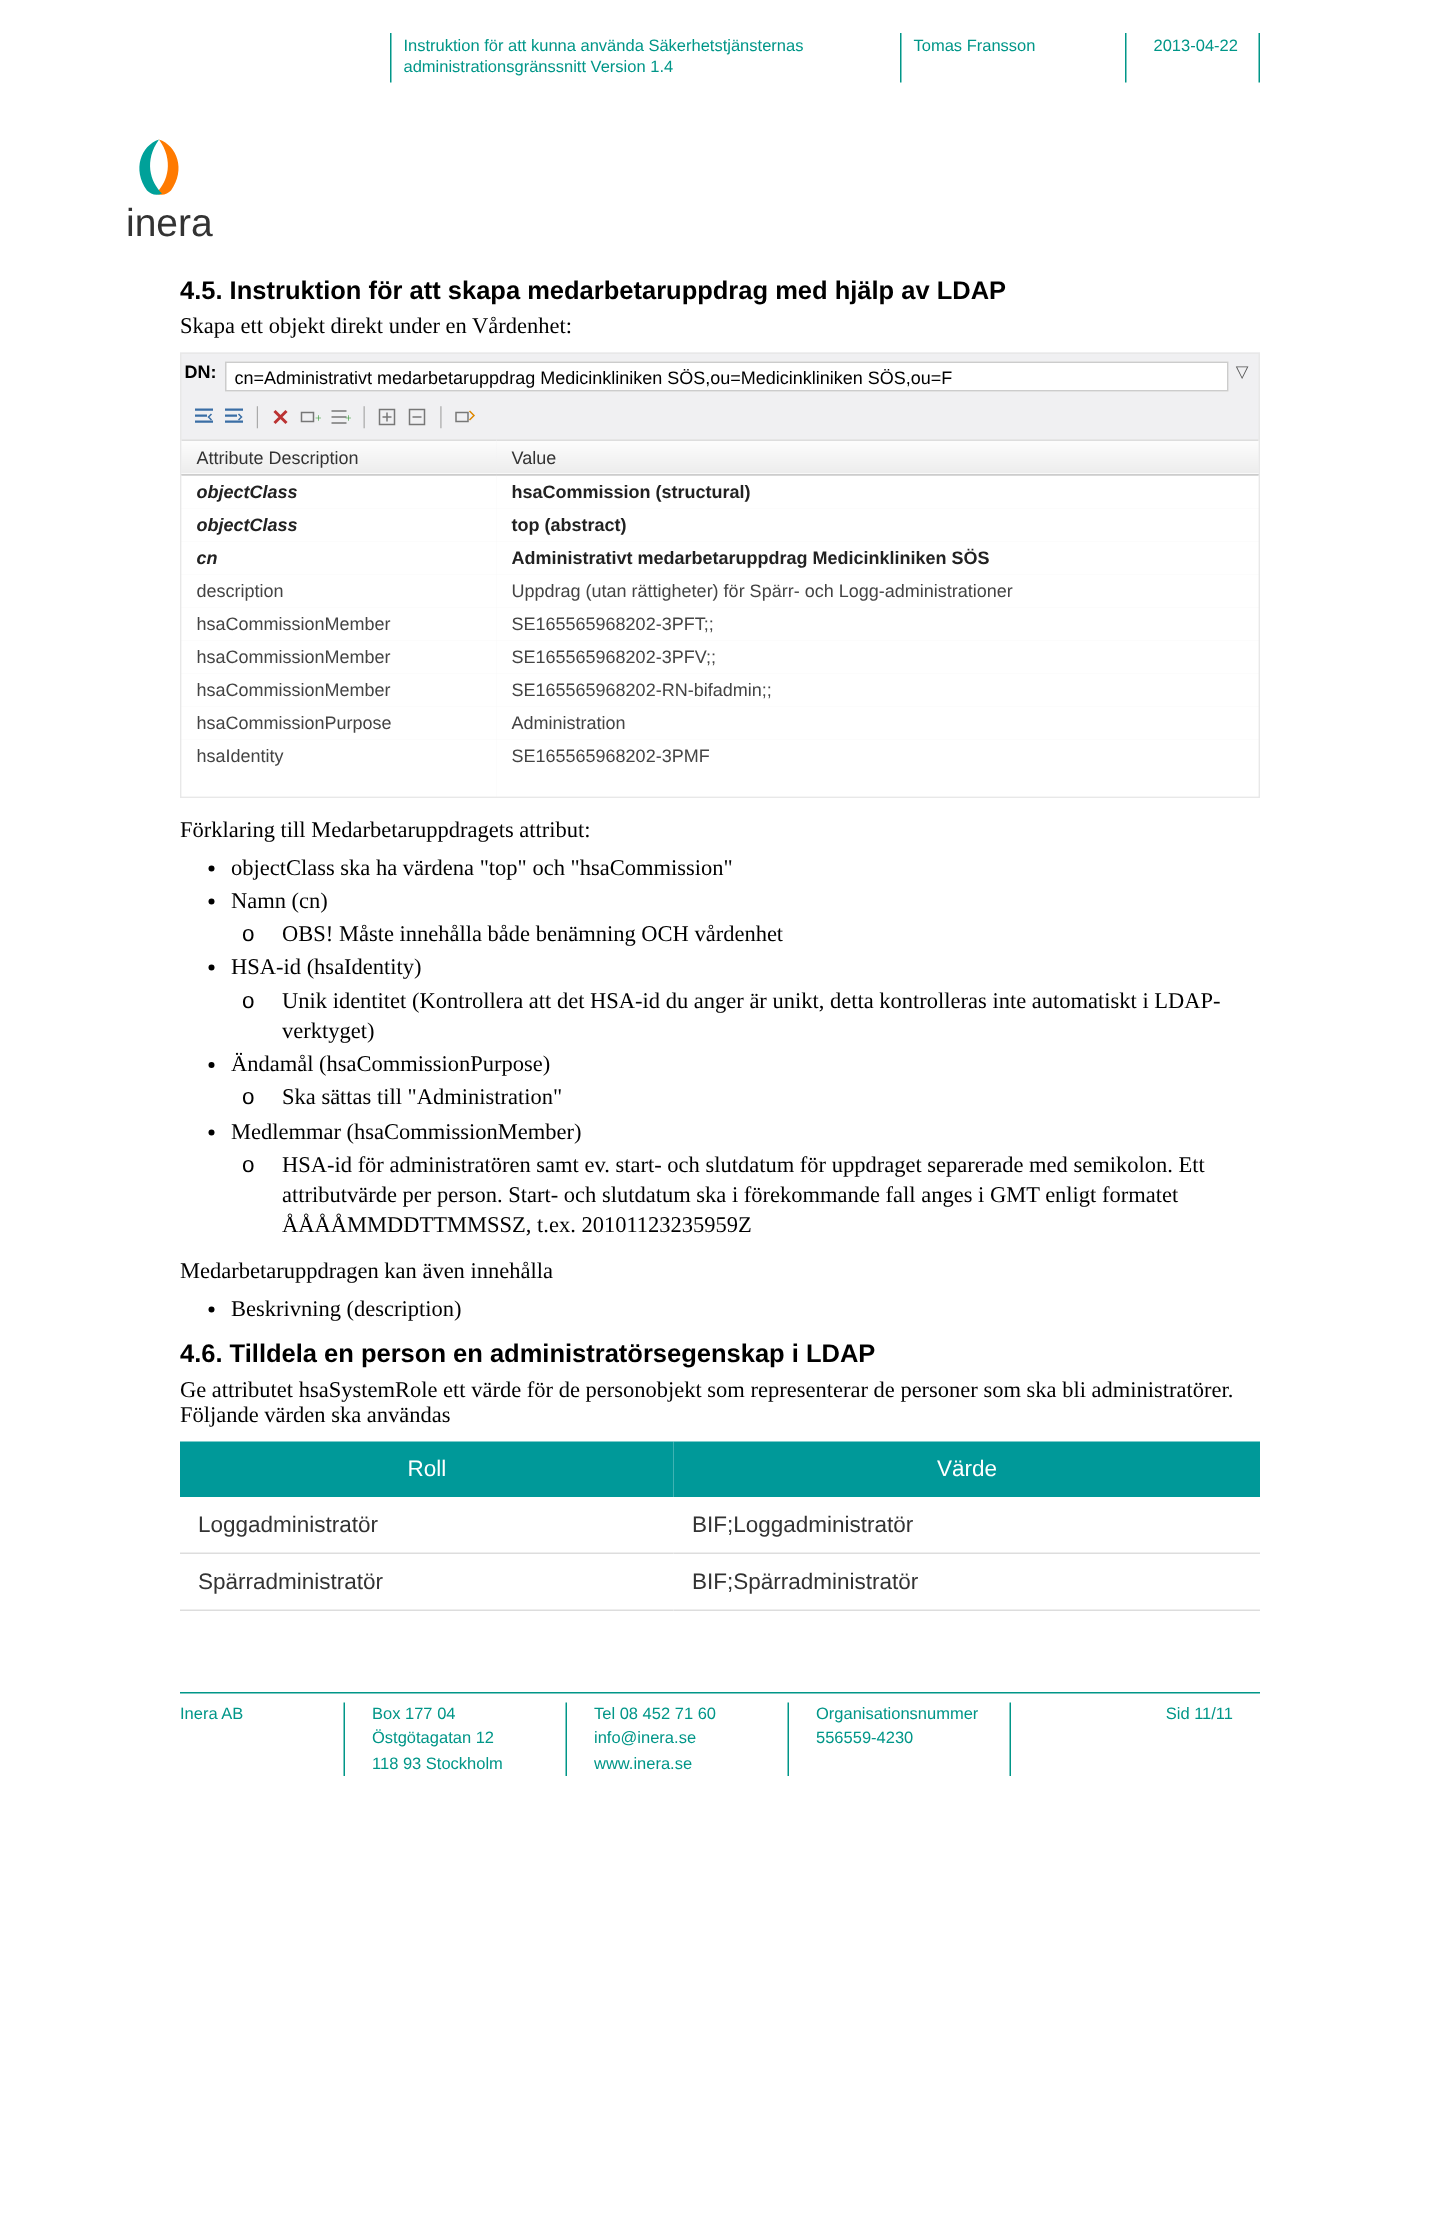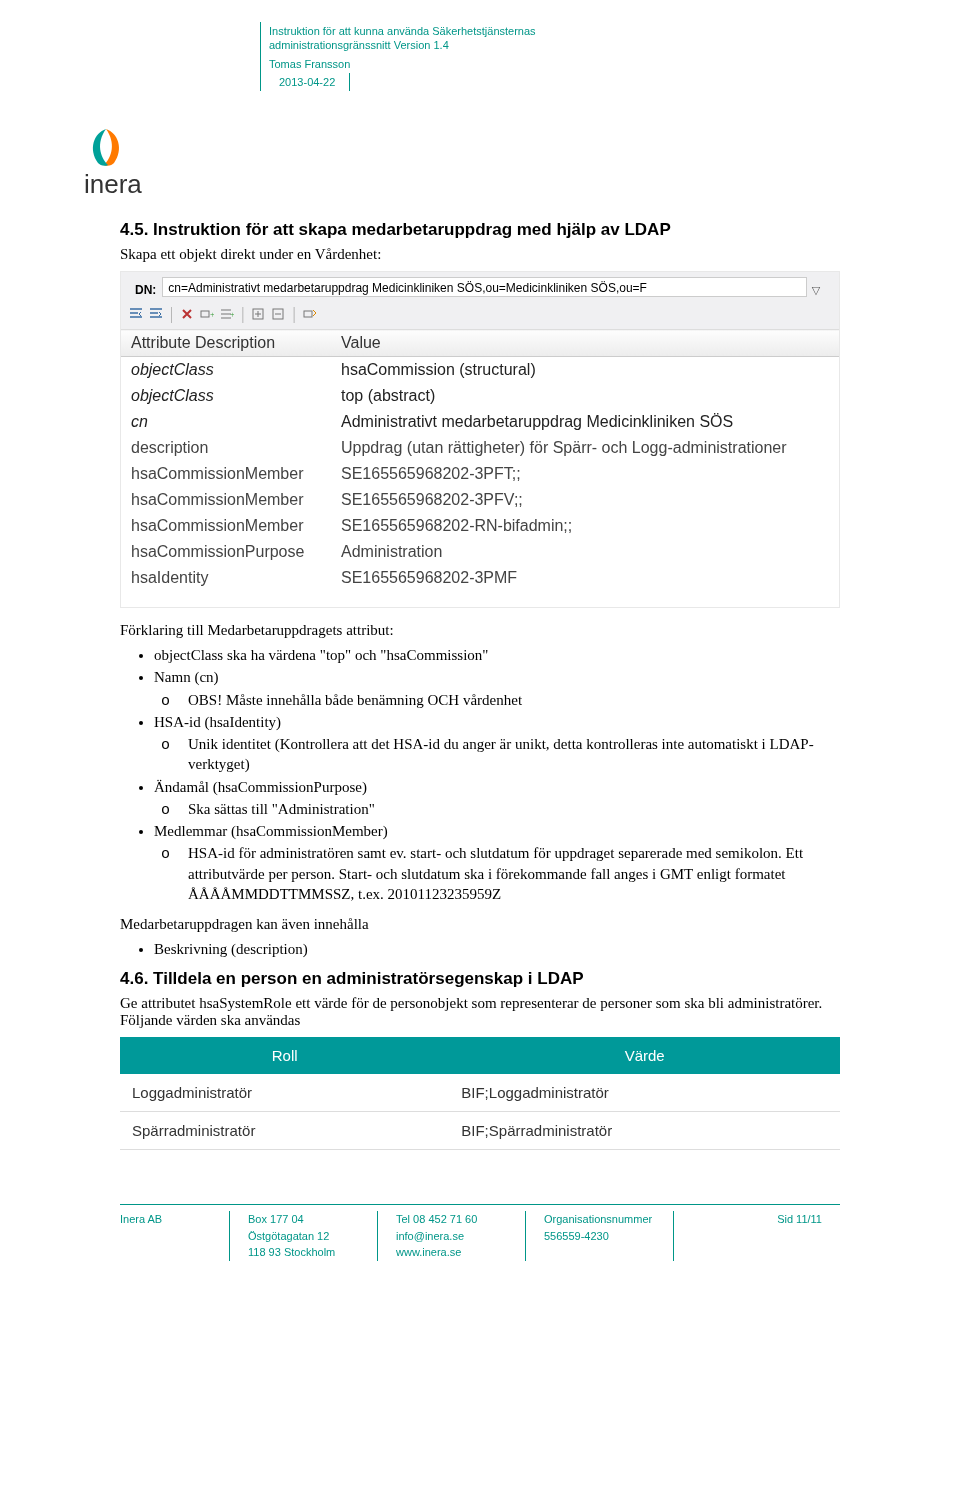--- a/index.html
+++ b/index.html
@@ -14,21 +14,20 @@
   .page {
     position: relative;
     padding: 0 0 50px 0;
   }
   .header-bar {
     display: flex;
     margin: 22px 120px 0 260px;
     font-family: Arial, sans-serif;
     font-size: 11px;
     color: #009688;
-    flex-direction: column;
   }
   .header-bar .hcell {
     border-left: 1px solid #009688;
     padding: 2px 8px;
     line-height: 1.3;
   }
   .header-bar .hcell.title { flex: 1 1 auto; min-width: 300px; }
   .header-bar .hcell.author { width: 150px; }
   .header-bar .hcell.date { width: 90px; border-right: 1px solid #009688; padding-left: 18px; }
   .logo-block {
@@ -56,22 +55,22 @@
     margin: 4px 0 8px 0;
   }
   .screenshot-box {
     background: #f0f0f2;
     border: 1px solid #e8e8e8;
     margin: 4px 0 14px 0;
     padding: 0;
   }
   .dn-row {
     display: flex;
-    align-items: flex-end;
-    padding: 5px 14px;
+    align-items: flex-start;
+    padding: 5px 2px;
     font-family: "Segoe UI", Arial, sans-serif;
     font-size: 12px;
   }
   .dn-label { font-weight: 600; margin-right: 6px; }
   .dn-field {
     flex: 1;
     background: #fff;
     border: 1px solid #ccc;
     padding: 2px 5px;
     font-size: 12px;
@@ -94,39 +93,39 @@
     display: inline-flex;
     width: 18px;
     height: 16px;
     align-items: center;
     justify-content: center;
   }
   .attr-table {
     width: 100%;
     border-collapse: collapse;
     font-family: "Segoe UI", Arial, sans-serif;
-    font-size: 16px;
+    font-size: 12px;
   }
   .attr-table th {
     text-align: left;
     font-weight: 400;
     background: linear-gradient(#fdfdfd,#ececec);
     border-top: 1px solid #ddd;
     border-bottom: 1px solid #ccc;
     padding: 4px 10px;
     color: #333;
   }
   .attr-table td {
     padding: 4px 10px;
     background: #fff;
     color: #444;
   }
   .attr-table td.attr-name { width: 210px; }
   .attr-table tr td:first-child { font-style: normal; }
-  .attr-table .bold td { font-weight: 400; color: #222; }
+  .attr-table .bold td { font-weight: 700; color: #222; }
   .attr-table .italic td.attr-name { font-style: italic; }
   .attr-table tbody tr:last-child td { padding-bottom: 20px; }
 
   .body-text {
     font-size: 15px;
     margin: 12px 0 6px 0;
   }
   ul.bullets {
     margin: 2px 0 6px 0;
     padding-left: 34px;

